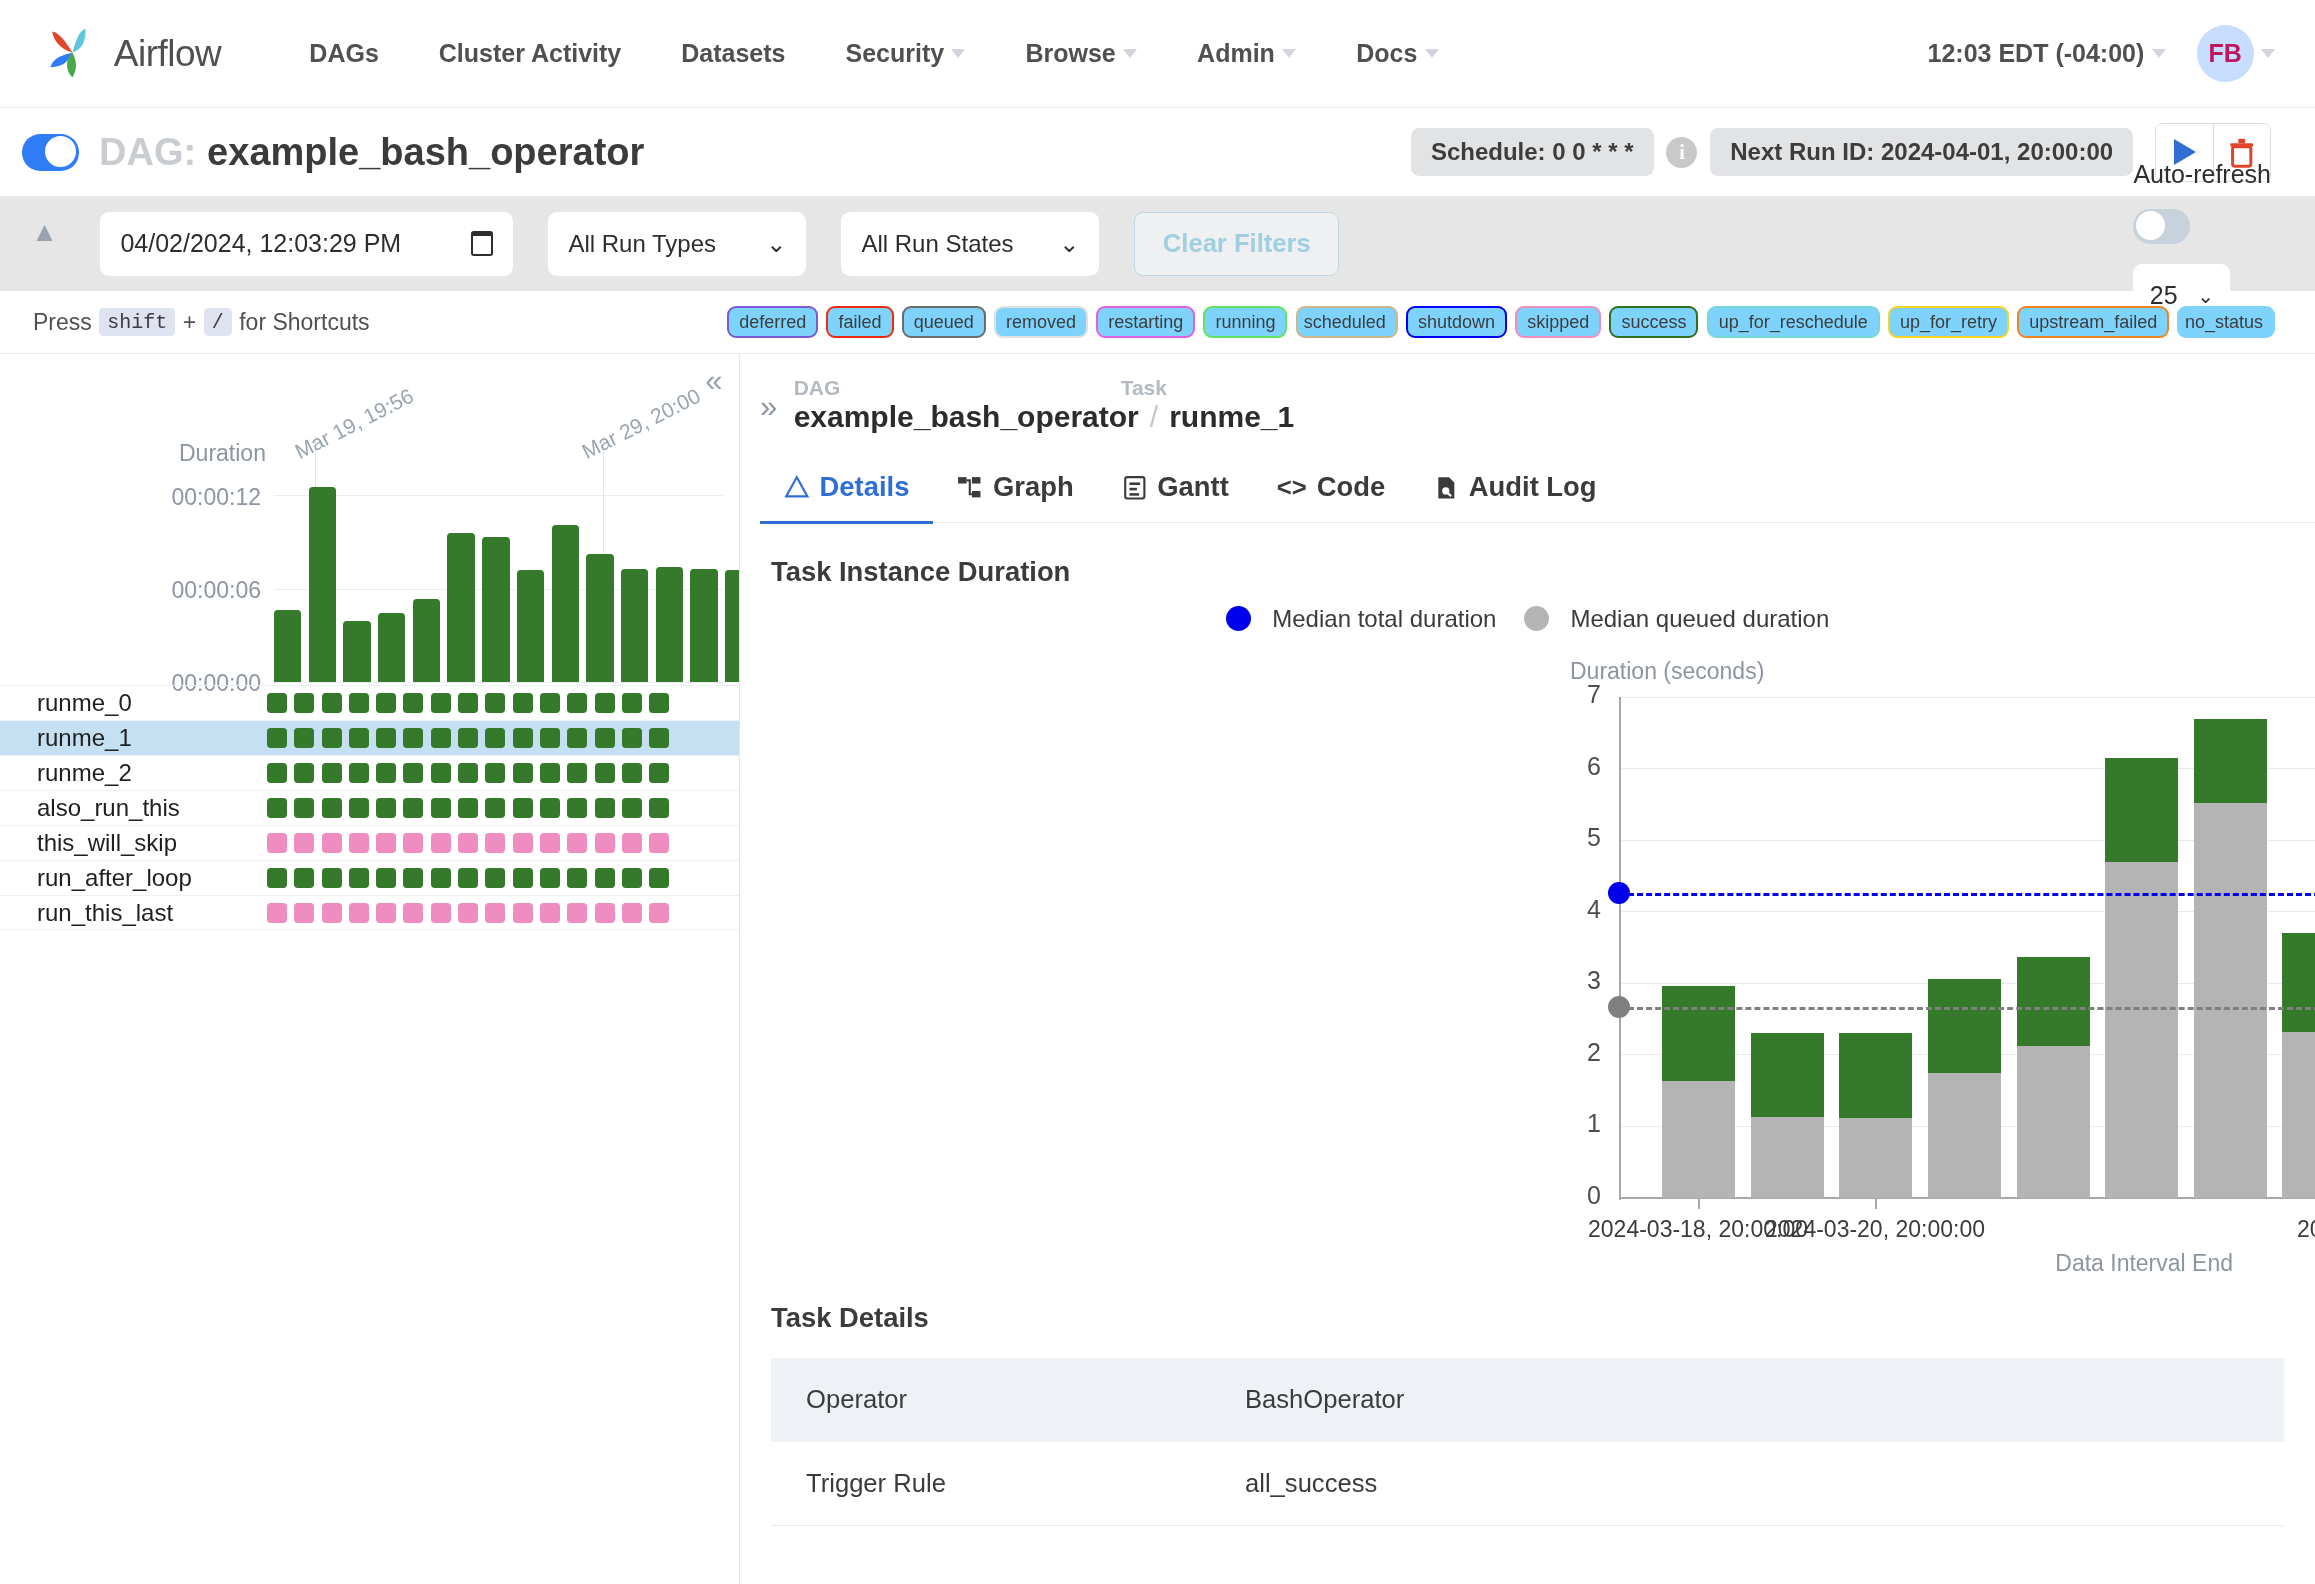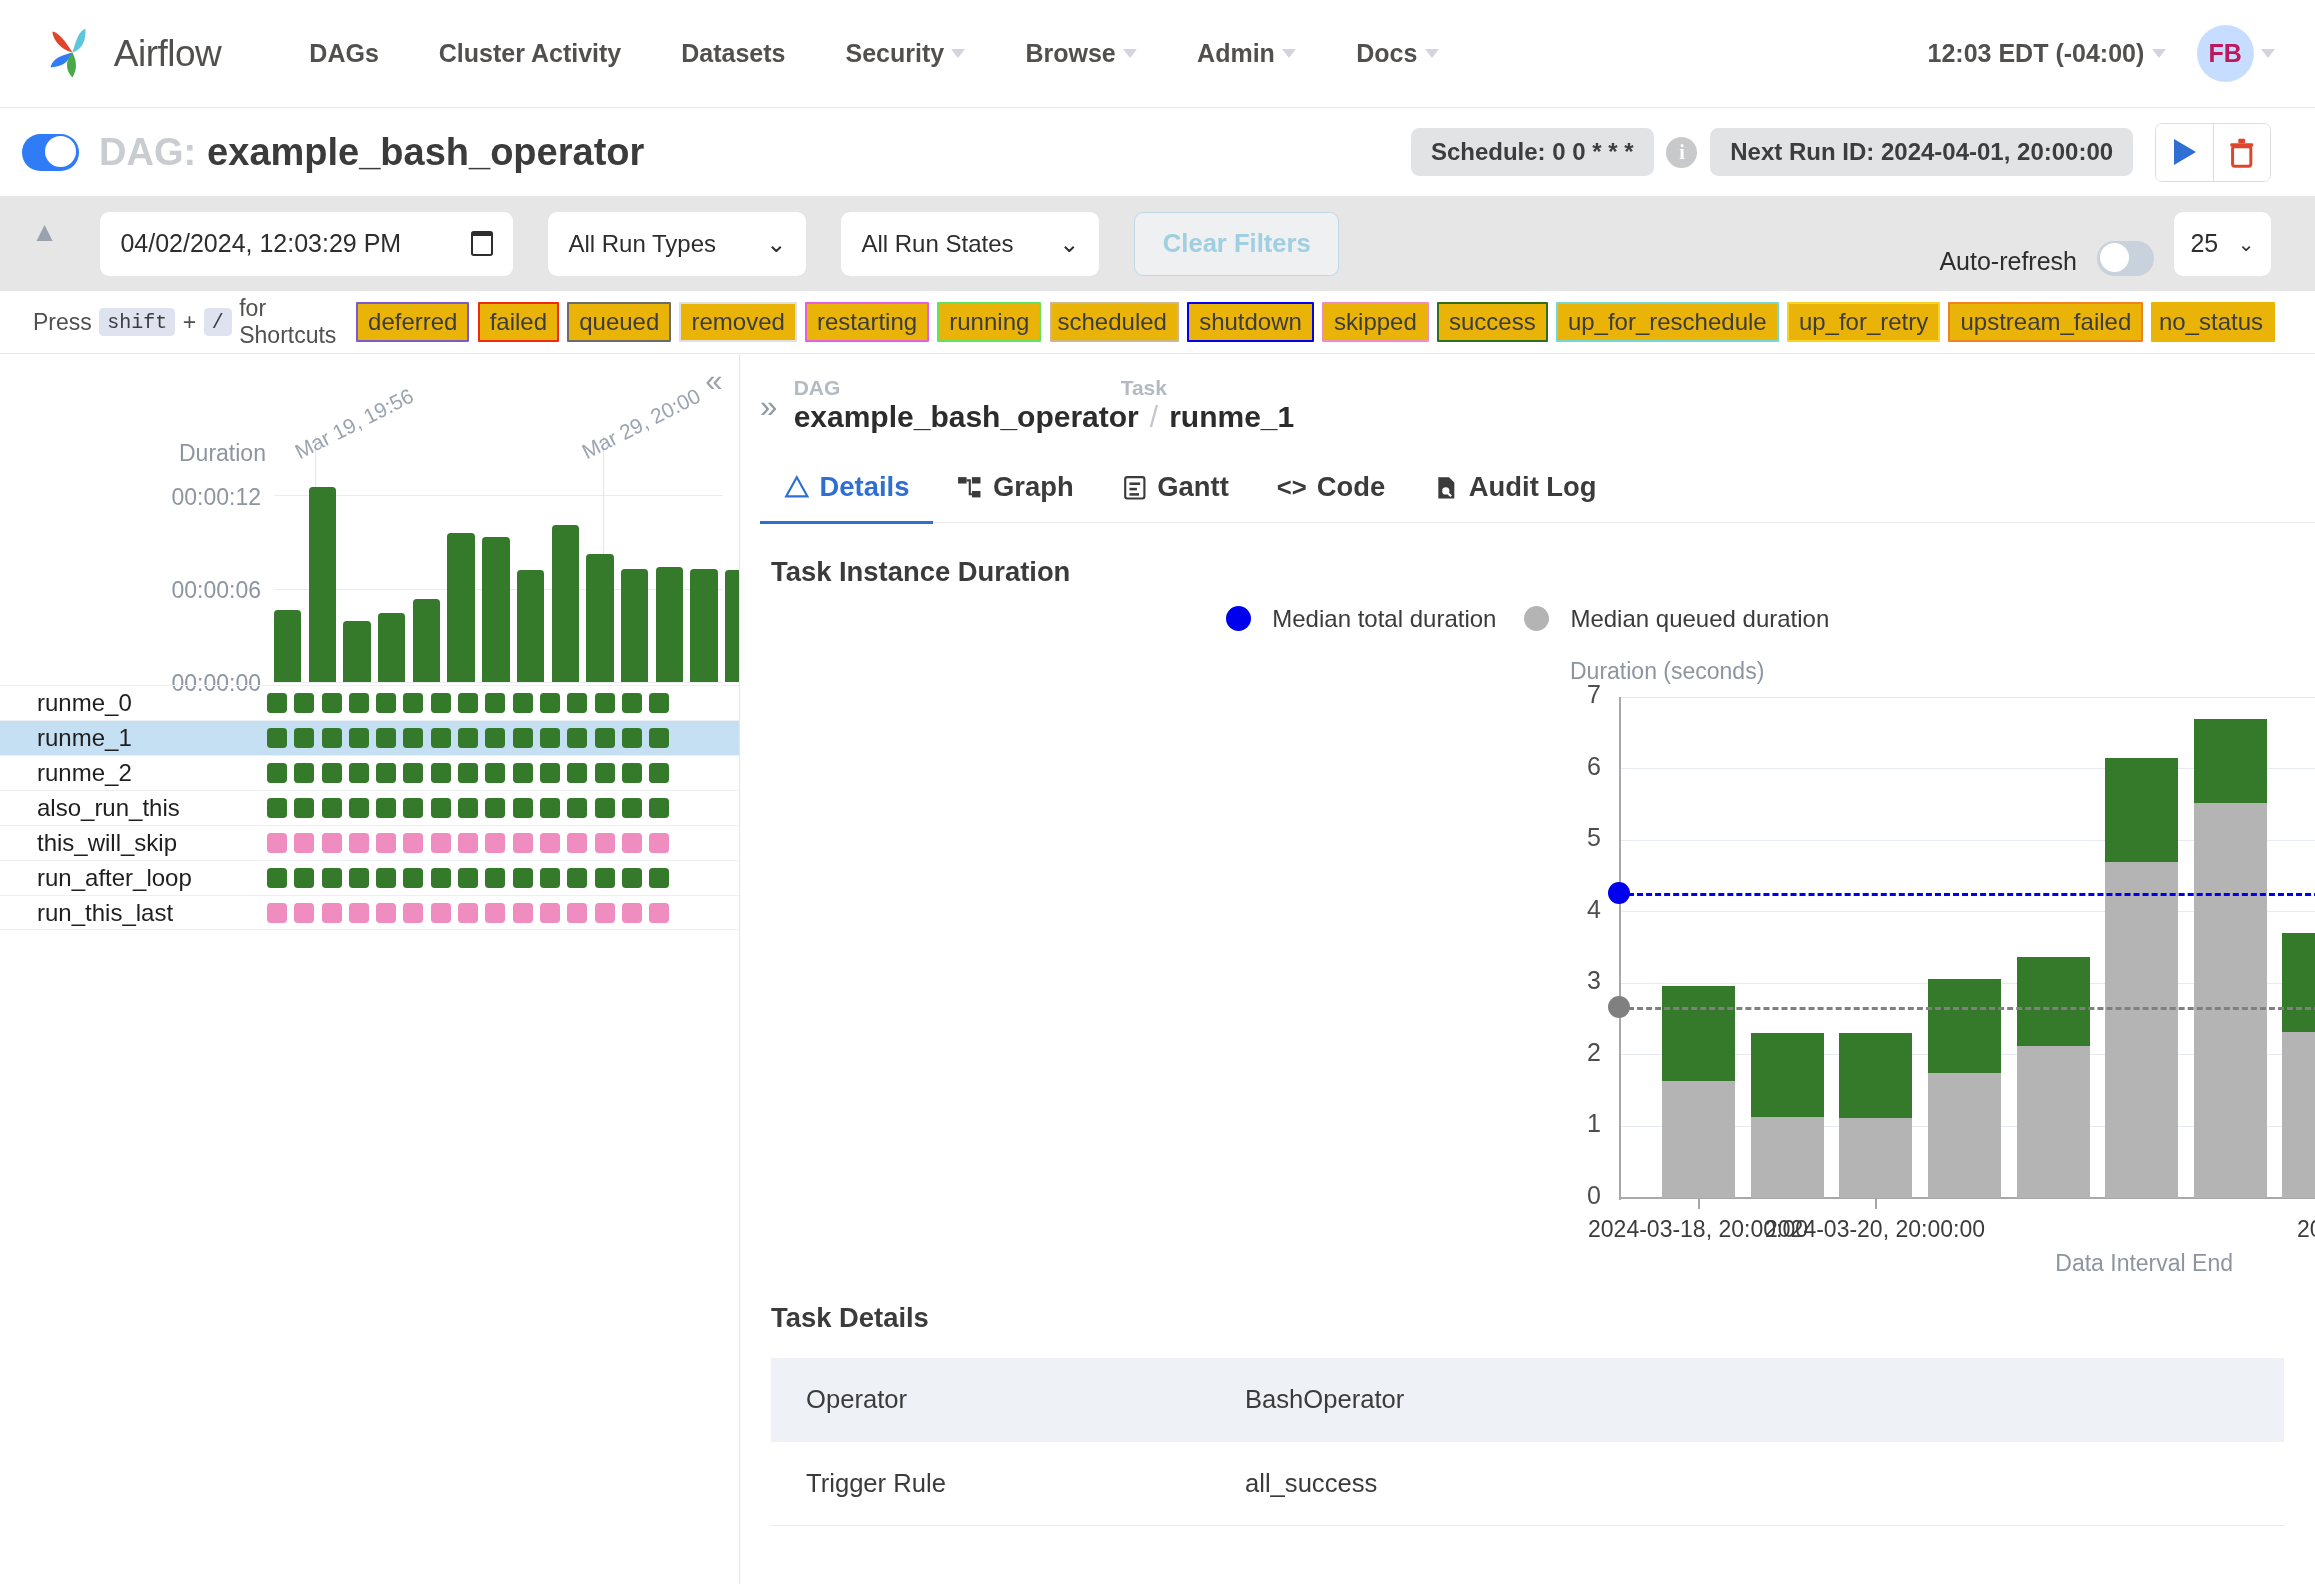--- a/index.html
+++ b/index.html
@@ -120,21 +120,21 @@
     position: relative;
   }
   .cal-icon::before {
     content:""; position:absolute; top:-0.9px; left:0; right:0; height:4.6px; background:#2d2d2d;
   }
   .clear-btn {
     background: #eef0f1; border: 0.9px solid #bdd9e3; border-radius: 9.1px;
     height: 64px; display: flex; align-items: center; padding: 0 27.4px;
     font-size: 25.6px; color: #9fcfe0; font-weight: bold; cursor: pointer;
   }
-  .filter-right { margin-left: auto; display: flex; align-items: flex-end; gap: 20px; }
+  .filter-right { margin-left: auto; display: flex; align-items: flex-start; gap: 20px; flex-direction: column; }
   .ar-label { font-size: 25px; color: #2d2d2d; }
   .switch-off {
     width: 57px; height: 35px; border-radius: 17.4px; background: #c8d2dc;
     position: relative; cursor: pointer;
   }
   .switch-off::after {
     content:""; position:absolute; top:2.7px; left:2.7px;
     width:29px; height:29px; border-radius:50%; background:#fff;
   }
   .num-select {
@@ -148,22 +148,22 @@
     height: 62px; display: flex; align-items: center;
     padding: 0 40px 0 33px; background:#fff;
   }
   .shortcut-text { font-size: 23px; color:#51504f; display:flex; align-items:center; gap:7.3px; }
   .kbd {
     background:#dfe3f0; border-radius:4.6px; padding: 2.7px 8.2px;
     font-family:"Liberation Mono", monospace; font-size:20px; color:#3c3c3c;
   }
   .legend-chips { margin-left:auto; display:flex; align-items:center; gap:8.2px; }
   .chip {
-    border: 2.7px solid #999; border-radius: 1px;
-    padding: 3.7px 10px; font-size: 24px; color:#3d3d3d; background:#eab308;
+    border: 2.7px solid #999; border-radius: 9px;
+    padding: 3.7px 10px; font-size: 18px; color:#3d3d3d; background:#7dd3fc;
     white-space:nowrap; cursor: pointer;
   }
   .chip.plain { border-color: transparent; padding-left:5.5px; cursor: default;}
 
   
   .main { display:flex; height: calc(1584px - 108px - 88px - 95px - 62px); border-top:0.9px solid #e9eaec;}
   .grid-pane {
     width: 740px; flex: 0 0 740px; position: relative;
     border-right: 1.8px solid #e3e6e9; overflow:hidden; background:#fff;
   }

